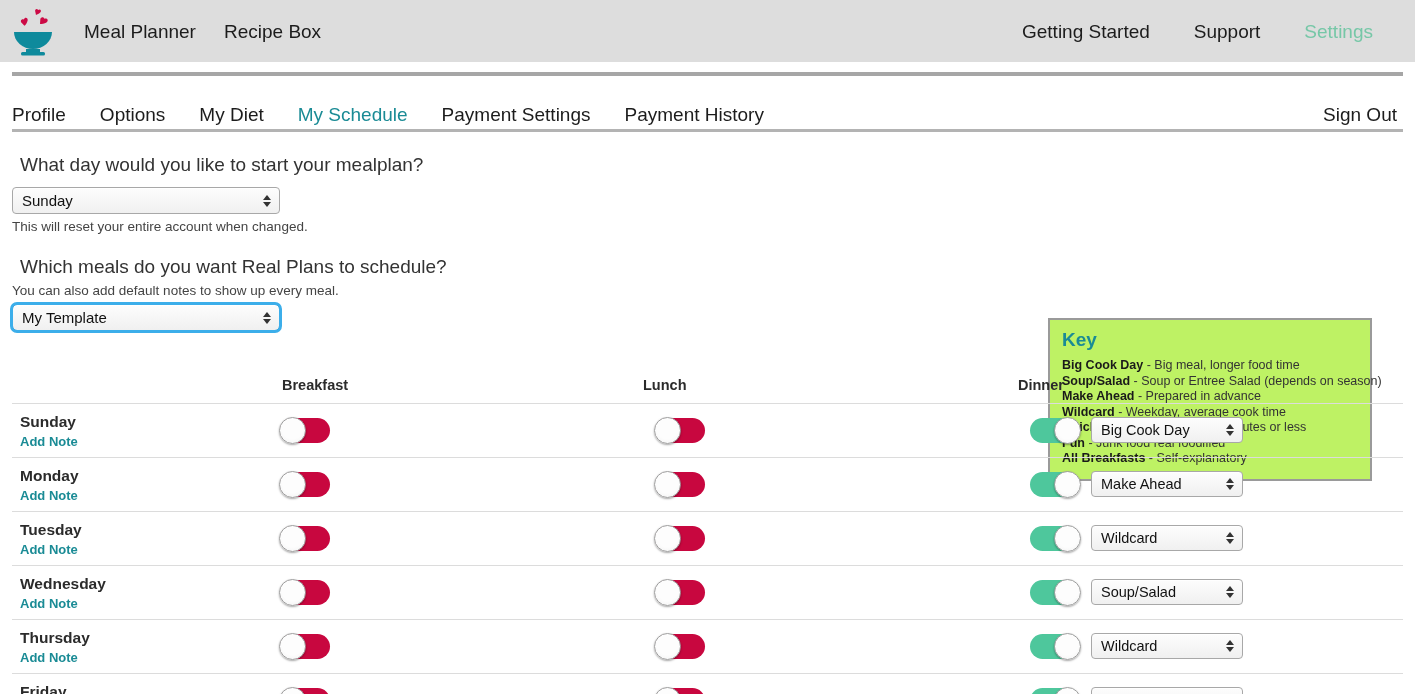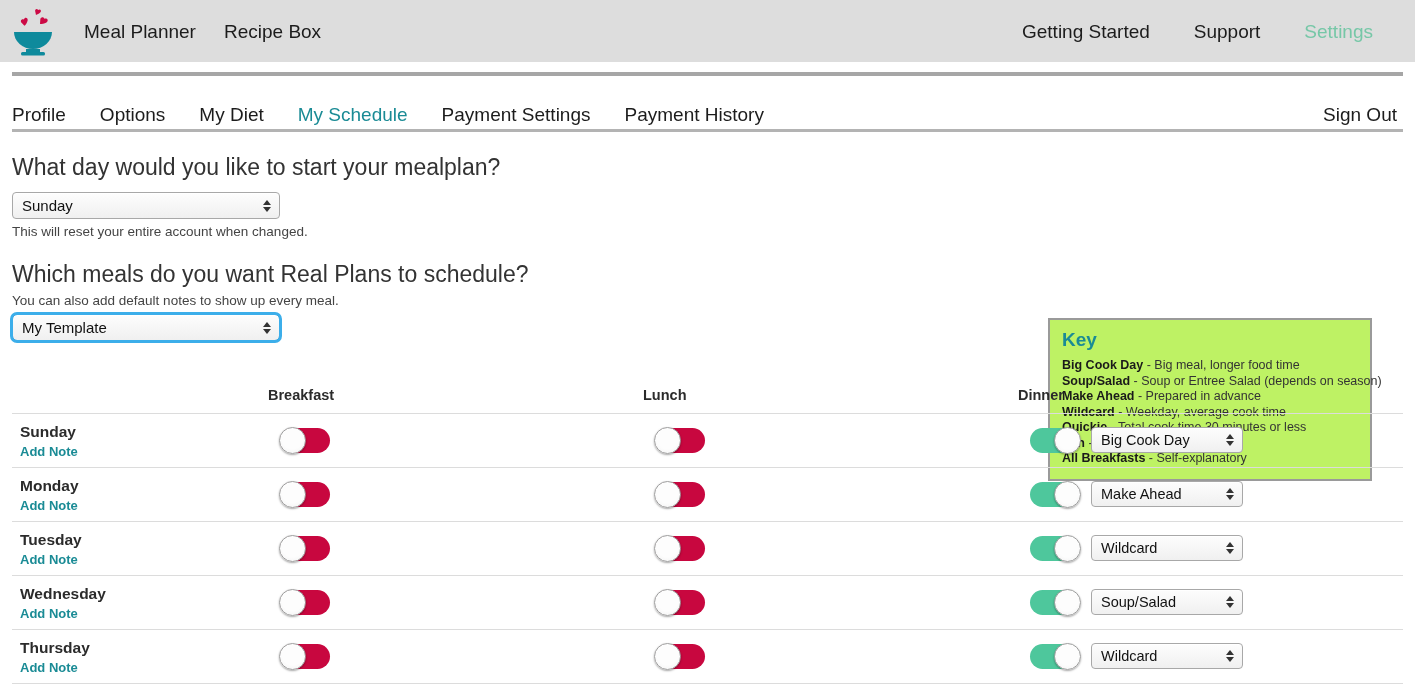--- a/index.html
+++ b/index.html
@@ -72,23 +72,23 @@
     margin: 3px 12px 0 12px;
   }
 
   
   .content {
     position: relative;
     padding: 0 12px;
   }
 
   .q-title {
-    font-size: 23px;
+    font-size: 19px;
     color: #333;
-    margin: 22px 0 4px 0;
+    margin: 22px 0 4px 8px;
     font-weight: 400;
   }
   .q-sub {
     font-size: 13.5px;
     color: #444;
     margin: 5px 0 0 0;
   }
 
   
   .sel {
@@ -169,21 +169,21 @@
     position: relative;
     height: 26px;
   }
   .col-head {
     position: absolute;
     font-size: 14.5px;
     font-weight: bold;
     color: #2b2b2b;
     top: 0;
   }
-  .ch-breakfast { left: 256px; }
+  .ch-breakfast { left: 270px; }
   .ch-lunch     { left: 631px; }
   .ch-dinner    { left: 1006px; }
 
   .row {
     position: relative;
     height: 54px;
     border-top: 1px solid #dcdcdc;
   }
   .row .dayname {
     position: absolute;

